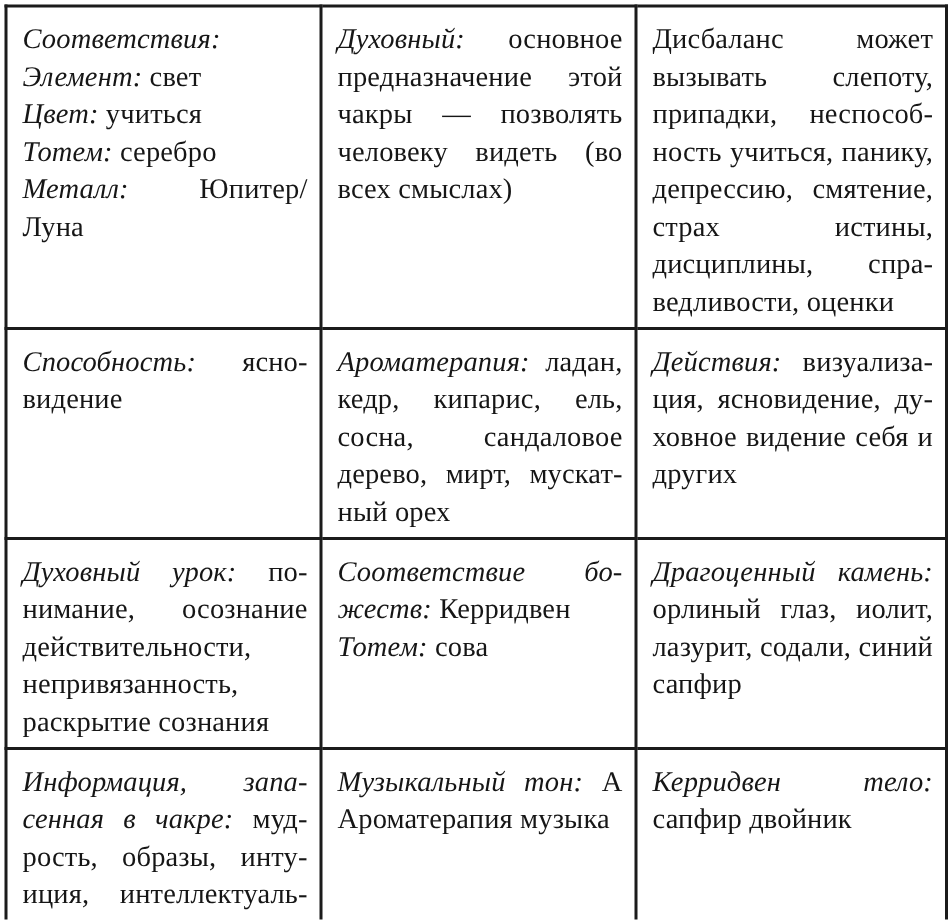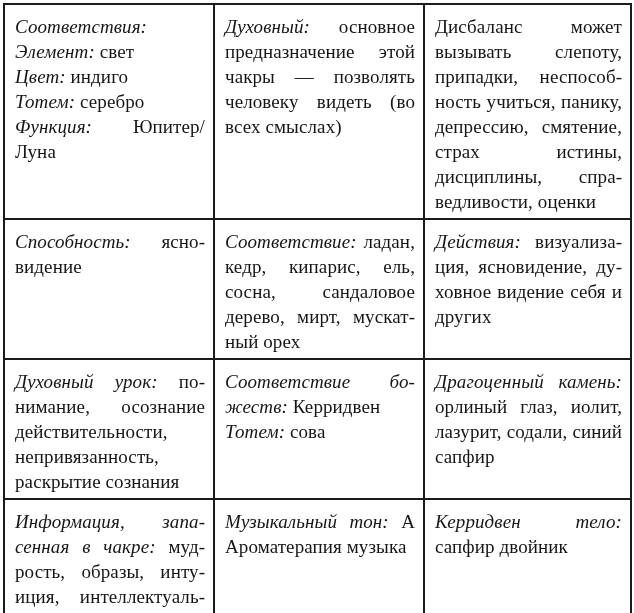--- a/index.html
+++ b/index.html
@@ -65,38 +65,38 @@
     <colgroup>
         <col class="c1">
         <col class="c2">
         <col class="c3">
       </colgroup>
     <tbody>
       <tr class="r1">
         <td>
           <div class="ln"><em class="lbl">Соответствия:</em></div>
           <div class="ln"><em class="lbl">Элемент:</em> <span class="val">свет</span></div>
-          <div class="ln"><em class="lbl">Цвет:</em> <span class="val">индиго</span></div>
+          <div class="ln"><em class="lbl">Цвет:</em> <span class="val">учиться</span></div>
           <div class="ln"><em class="lbl">Тотем:</em> <span class="val">серебро</span></div>
-          <div class="ln just"><em class="lbl">Функция:</em> <span class="val">Юпитер/</span></div>
+          <div class="ln just"><em class="lbl">Металл:</em> <span class="val">Юпитер/</span></div>
           <div class="ln"><span class="val">Луна</span></div>
         </td>
         <td>
           <div class="para"><em class="lbl">Духовный:</em> <span class="val">основное предназначение этой чакры — позволять человеку видеть (во всех смыслах)</span></div>
         </td>
         <td>
           <div class="para"><span class="val">Дисбаланс может вызывать слепоту, припадки, неспособ­ность учиться, пани­ку, депрессию, смя­тение, страх истины, дисциплины, спра­ведливости, оценки</span></div>
         </td>
       </tr>
       <tr class="r2">
         <td>
           <div class="para"><em class="lbl">Способность:</em> <span class="val">ясно­видение</span></div>
         </td>
         <td>
-          <div class="para"><em class="lbl">Соответствие:</em> <span class="val">ла­дан, кедр, кипарис, ель, сосна, сандаловое дерево, мирт, мускат­ный орех</span></div>
+          <div class="para"><em class="lbl">Ароматерапия:</em> <span class="val">ла­дан, кедр, кипарис, ель, сосна, сандаловое дерево, мирт, мускат­ный орех</span></div>
         </td>
         <td>
           <div class="para"><em class="lbl">Действия:</em> <span class="val">визуализа­ция, ясновидение, ду­ховное видение себя и других</span></div>
         </td>
       </tr>
       <tr class="r3">
         <td>
           <div class="para"><em class="lbl">Духовный урок:</em> <span class="val">по­нимание, осознание действительности, непривязанность, раскрытие сознания</span></div>
         </td>
         <td>

